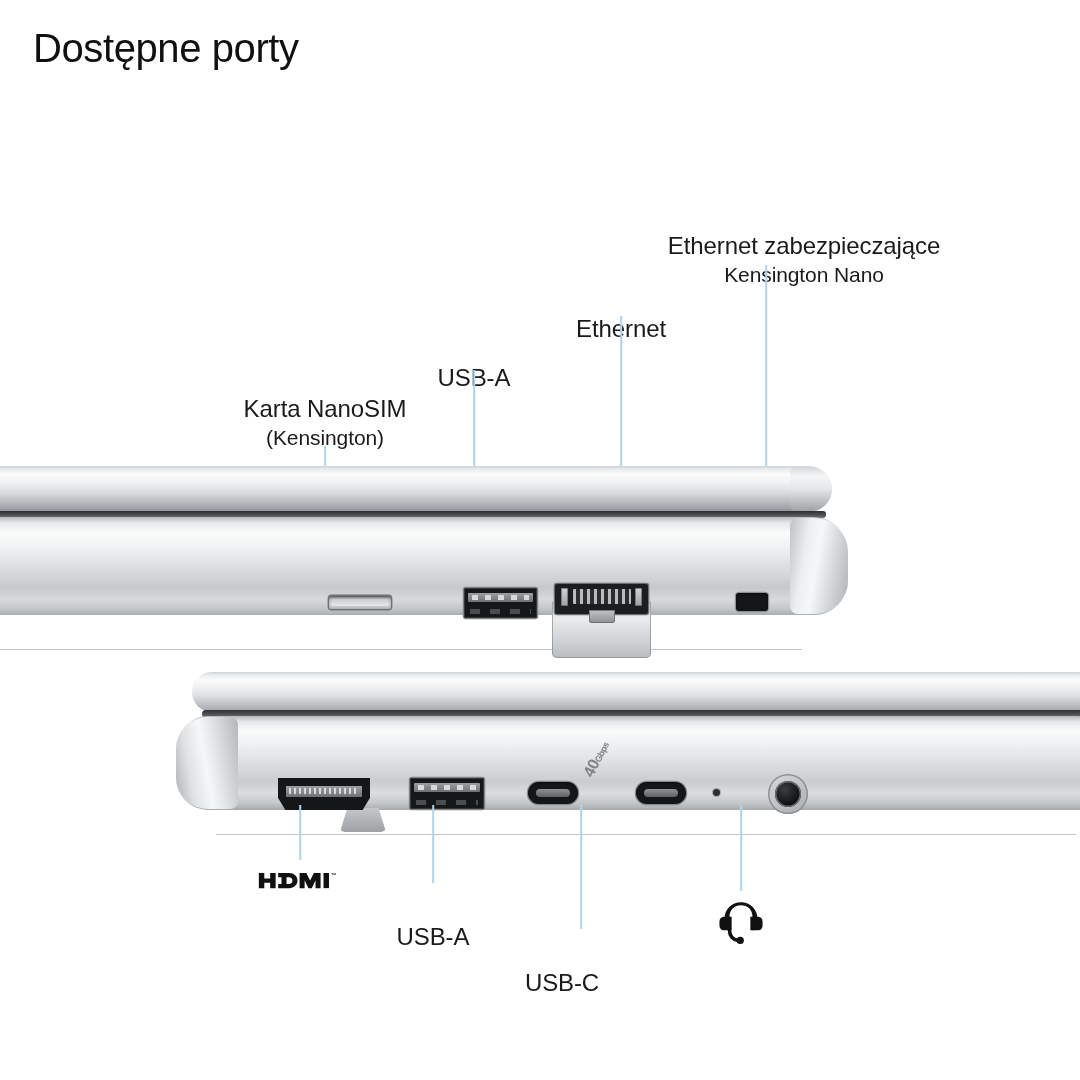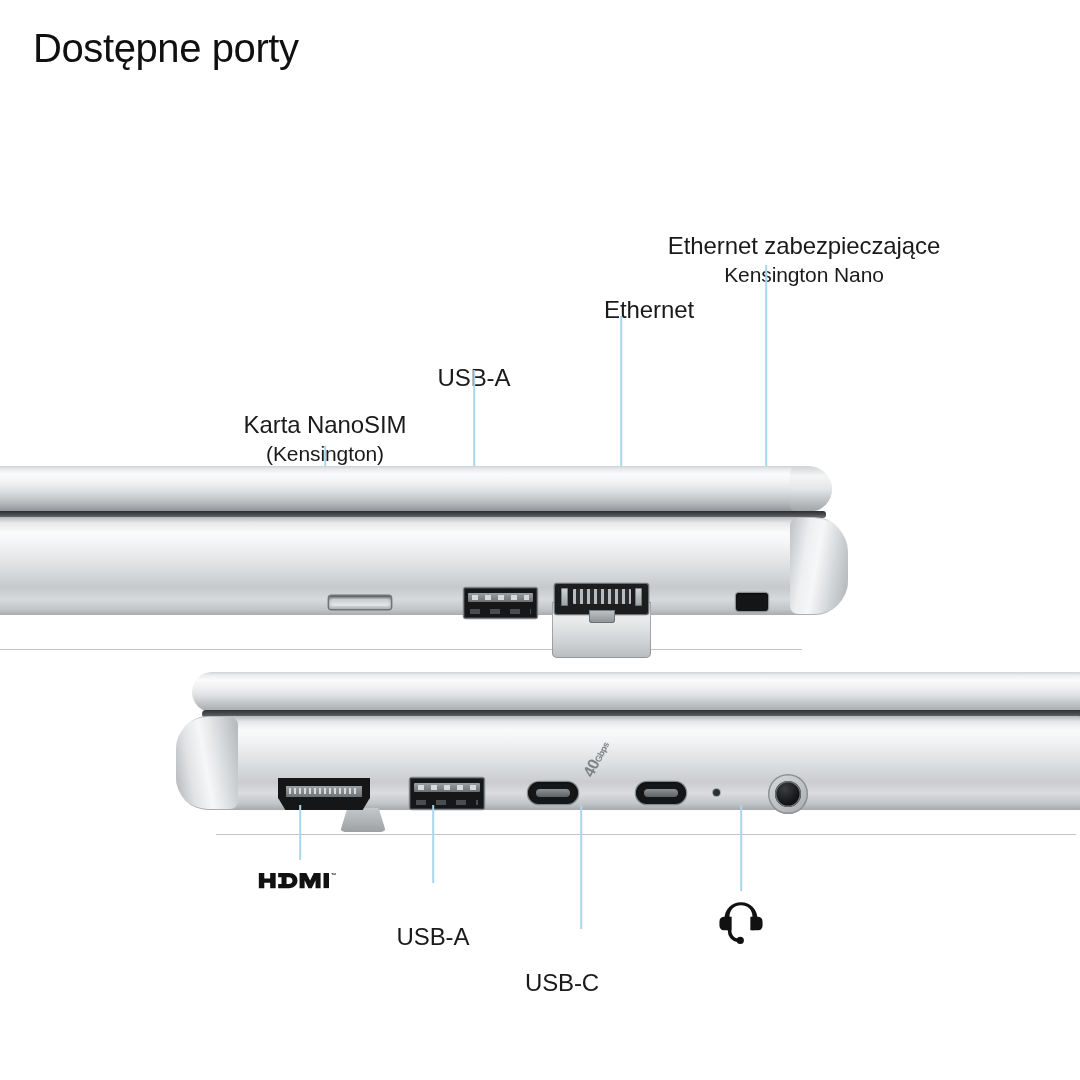--- a/index.html
+++ b/index.html
@@ -346,29 +346,29 @@
 
 <div id="stage">
 
   <div id="page-title">Dostępne porty</div>
 
   <div class="callout" style="left:804px;top:201px;">
     <span>Ethernet zabezpieczające</span>
     <span class="sub">Kensington Nano</span>
   </div>
 
-  <div class="callout" style="left:621px;top:265px;margin-left:28px;">
+  <div class="callout" style="left:621px;top:284px;">
     <span>Ethernet</span>
   </div>
 
   <div class="callout" style="left:474px;top:333px;">
     <span>USB-A</span>
   </div>
 
-  <div class="callout" style="left:325px;top:380px;">
+  <div class="callout" style="left:325px;top:364px;">
     <span>Karta NanoSIM</span>
     <span class="sub">(Kensington)</span>
   </div>
 
   <div class="leader" style="left:766px;top:265px;height:225px;"></div>
   <div class="leader" style="left:621px;top:316px;height:175px;"></div>
   <div class="leader" style="left:474px;top:370px;height:120px;"></div>
   <div class="leader" style="left:325px;top:446px;height:44px;"></div>
 
   <div class="laptop" id="laptop-top">

